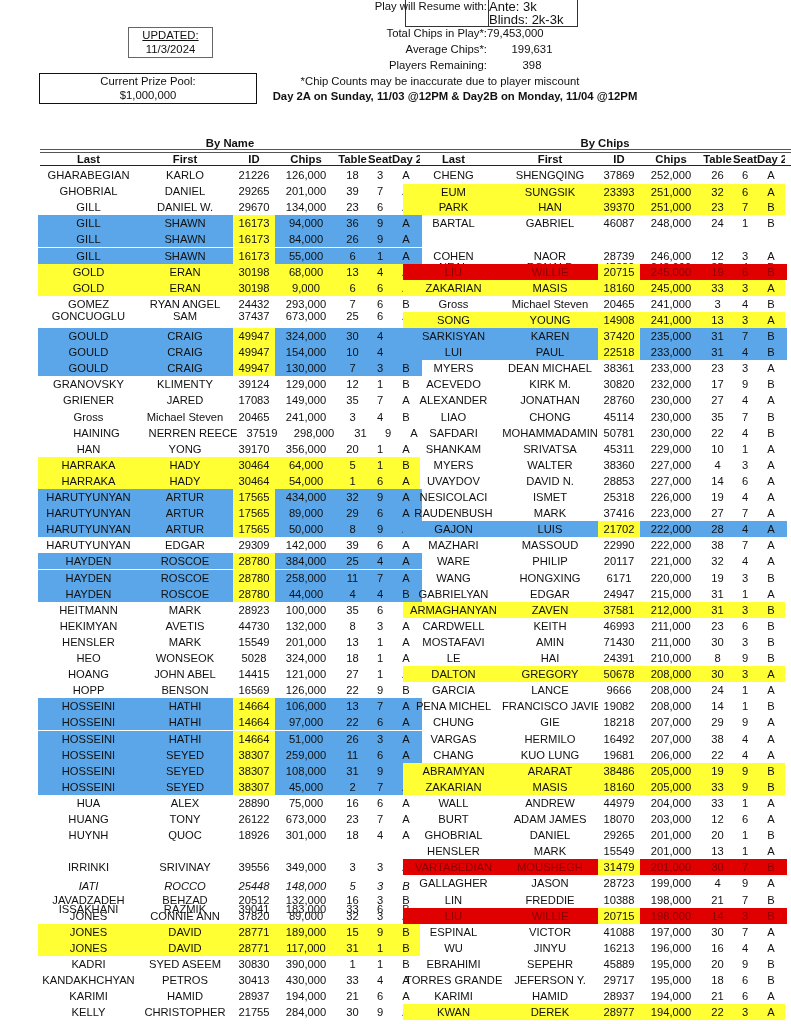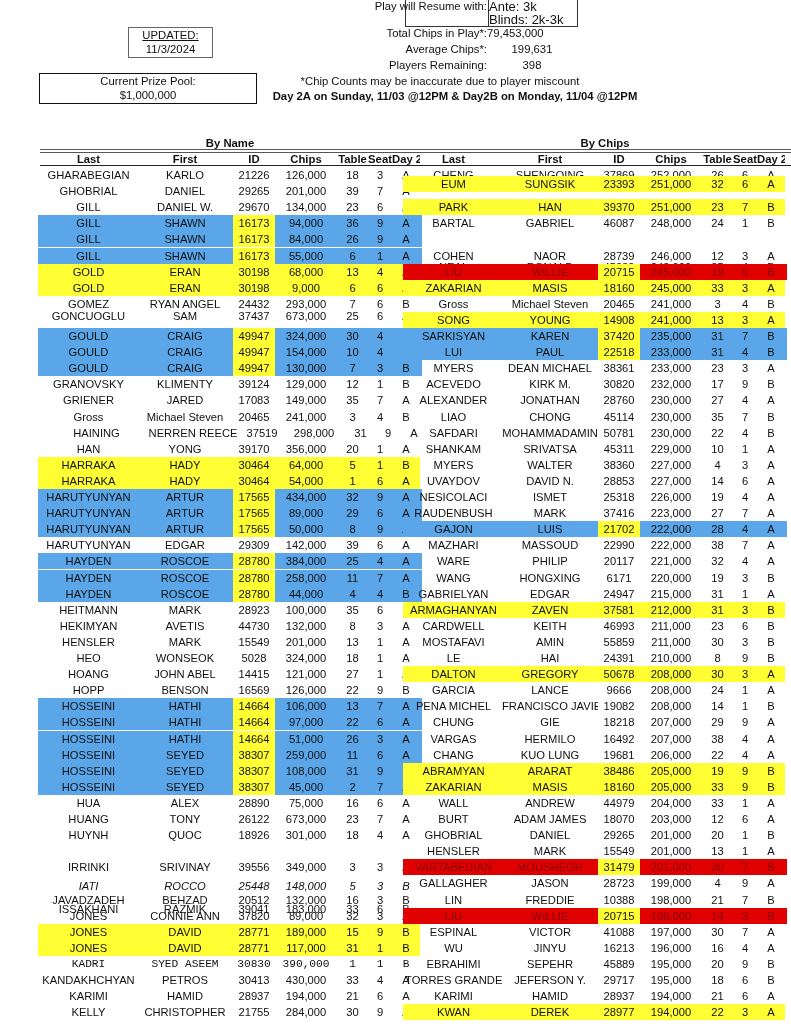--- a/index.html
+++ b/index.html
@@ -568,21 +568,21 @@
     <div class="row" style="top: 772.8px; left: 0px; width: 380px;">
       <div class="bg" style="left: -2px; width: 382px; background: rgb(255, 255, 51);"></div>
       <div class="cell c-last">JONES</div>
       <div class="cell c-first">DAVID</div>
       <div class="cell c-id">28771</div>
       <div class="cell c-chips">117,000</div>
       <div class="cell c-table">31</div>
       <div class="cell c-seat">1</div>
       <div class="cell c-day">B</div>
     </div>
-    <div class="row" style="top: 788.9px; left: 0px; width: 380px; font-family: Liberation Mono, monospace;">
+    <div class="row" style="top: 788.9px; left: 0px; width: 380px;">
       <div class="cell c-last">KADRI</div>
       <div class="cell c-first">SYED ASEEM</div>
       <div class="cell c-id">30830</div>
       <div class="cell c-chips">390,000</div>
       <div class="cell c-table">1</div>
       <div class="cell c-seat">1</div>
       <div class="cell c-day">B</div>
     </div>
     <div class="row" style="top: 805px; left: 0px; width: 380px;">
       <div class="cell c-last">KANDAKHCHYAN</div>
@@ -637,21 +637,21 @@
 <div id="by-chips-body" class="abs" style="left:405px;top:167px;width:380px;">
     <div class="row" style="top: 0px; left: 0px; width: 380px;">
       <div class="cell c-last">CHENG</div>
       <div class="cell c-first">SHENGQING</div>
       <div class="cell c-id">37869</div>
       <div class="cell c-chips">252,000</div>
       <div class="cell c-table">26</div>
       <div class="cell c-seat">6</div>
       <div class="cell c-day">A</div>
     </div>
-    <div class="row" style="top: 9px; left: 0px; width: 380px;">
+    <div class="row" style="top: 17px; left: 0px; width: 380px;">
       <div class="bg" style="left: -2px; width: 382px; background: rgb(255, 255, 51);"></div>
       <div class="cell c-last">EUM</div>
       <div class="cell c-first">SUNGSIK</div>
       <div class="cell c-id">23393</div>
       <div class="cell c-chips">251,000</div>
       <div class="cell c-table">32</div>
       <div class="cell c-seat">6</div>
       <div class="cell c-day">A</div>
     </div>
     <div class="row" style="top: 32.2px; left: 0px; width: 380px;">
@@ -909,21 +909,21 @@
       <div class="cell c-first">KEITH</div>
       <div class="cell c-id">46993</div>
       <div class="cell c-chips">211,000</div>
       <div class="cell c-table">23</div>
       <div class="cell c-seat">6</div>
       <div class="cell c-day">B</div>
     </div>
     <div class="row" style="top: 466.9px; left: 0px; width: 380px;">
       <div class="cell c-last">MOSTAFAVI</div>
       <div class="cell c-first">AMIN</div>
-      <div class="cell c-id">55859</div>
+      <div class="cell c-id">71430</div>
       <div class="cell c-chips">211,000</div>
       <div class="cell c-table">30</div>
       <div class="cell c-seat">3</div>
       <div class="cell c-day">B</div>
     </div>
     <div class="row" style="top: 483px; left: 0px; width: 380px;">
       <div class="cell c-last">LE</div>
       <div class="cell c-first">HAI</div>
       <div class="cell c-id">24391</div>
       <div class="cell c-chips">210,000</div>

